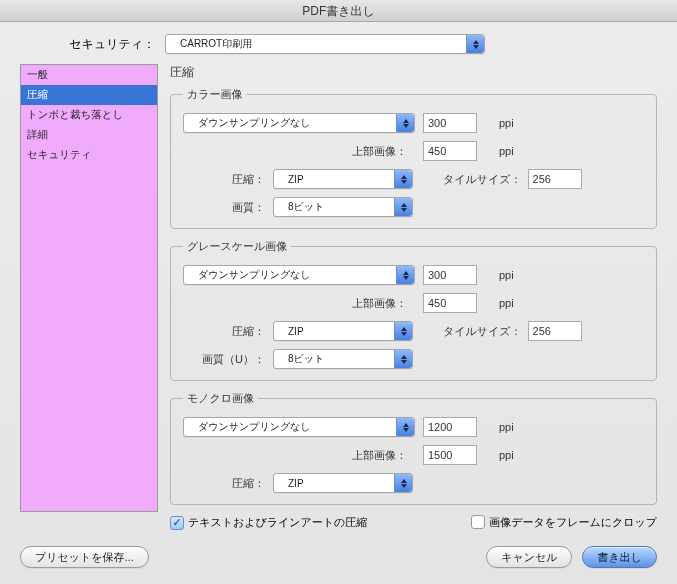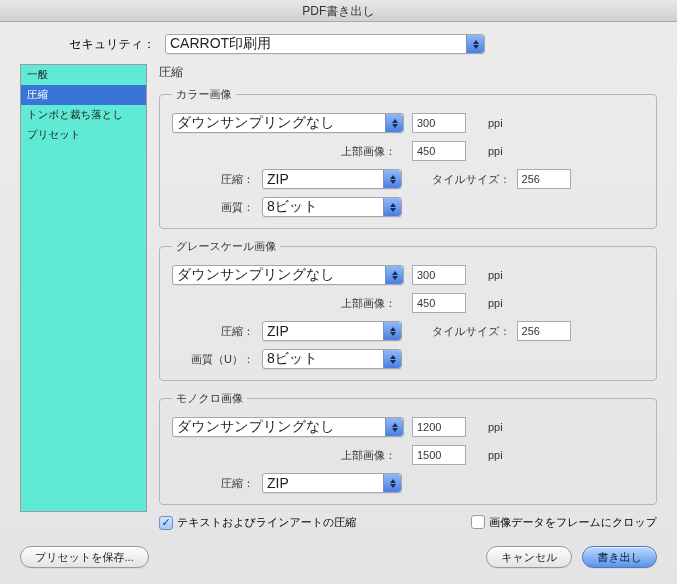--- a/index.html
+++ b/index.html
@@ -28,21 +28,21 @@
 .toprow .lbl { width: 145px; text-align: right; padding-right: 10px; font-size: 12px; }
 .combo {
   display: flex;
   align-items: center;
   background: #fff;
   border: 1px solid #a6a6a6;
   border-radius: 3px;
   height: 20px;
   box-shadow: inset 0 1px 0 rgba(255,255,255,.7), 0 1px 0 rgba(0,0,0,.05);
 }
-.combo-text { flex: 1; padding: 0 4px; font-size: 14px; color: #222; }
+.combo-text { flex: 1; padding: 0 14px; font-size: 10px; color: #222; }
 .combo-btn {
   width: 18px; height: 100%;
   background: linear-gradient(#8fb9f7, #4a7fe0);
   border-left: 1px solid #6f90c9;
   border-radius: 0 3px 3px 0;
   display: flex; flex-direction: column; align-items: center; justify-content: center;
   gap: 1px;
 }
 .tri-up, .tri-down {
   width: 0; height: 0;
@@ -50,23 +50,23 @@
   border-right: 3px solid transparent;
 }
 .tri-up { border-bottom: 4px solid #1a2a55; }
 .tri-down { border-top: 4px solid #1a2a55; }
 .main {
   display: flex;
   padding: 0 20px 10px 20px;
   gap: 12px;
 }
 .sidebar {
-  width: 127px;
+  width: 138px;
   height: 448px;
-  background: #5eead4;
+  background: #f0abfc;
   border: 1px solid #9a9a9a;
 }
 .sidebar .item {
   padding: 3px 6px;
   font-size: 10.5px;
   color: #222;
 }
 .sidebar .item.sel {
   background: #3875d7;
   color: #fff;
@@ -156,21 +156,22 @@
         <div class="tri-down"></div>
       </div>
   </div>
 </div>
 
 <div class="main">
   <div class="sidebar">
     <div class="item">一般</div>
     <div class="item sel">圧縮</div>
     <div class="item">トンボと裁ち落とし</div>
-    <div class="item">プリセット</div>
+    <div class="item">詳細</div>
+    <div class="item">セキュリティ</div>
   </div>
 
   <div class="content">
     <div class="section-title">圧縮</div>
 
     <fieldset>
       <legend>カラー画像</legend>
       <div class="row">
         <div class="combo" style="width:232px">
           <div class="combo-text">ダウンサンプリングなし</div>

